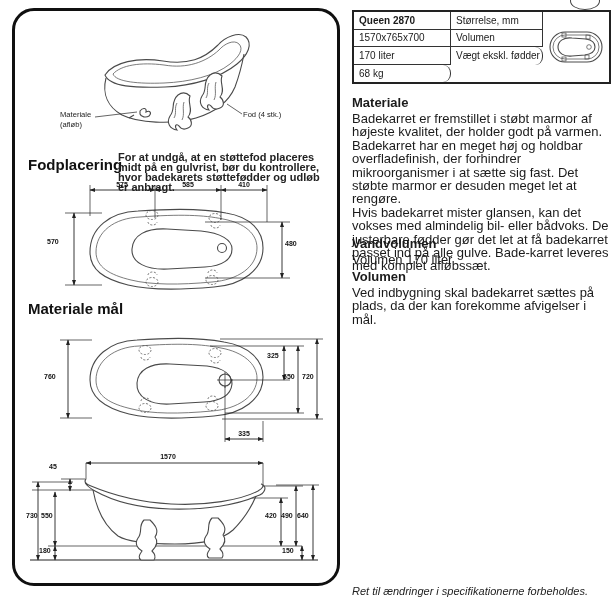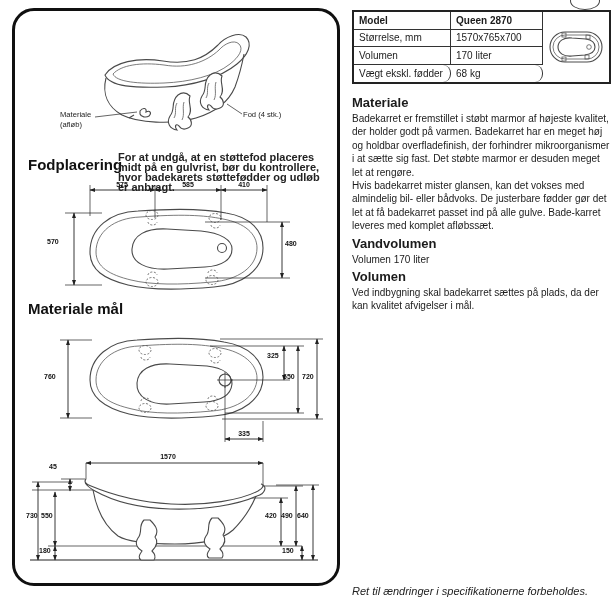--- a/index.html
+++ b/index.html
@@ -26,21 +26,21 @@
               border-right:1px solid #333;border-bottom:1px solid #333;white-space:nowrap;}
   .spec .cell.last-row{border-bottom:none;border-radius:8px;}
   .spec .cell.bold{font-weight:bold;}
   .spec .icon-cell{grid-column:3;grid-row:1 / span 4;border-right:none;border-bottom:none;
                    display:flex;align-items:center;justify-content:center;}
   .icon-cell svg{position:static;}
   .badge{position:absolute;left:570px;top:-8px;width:28px;height:16px;
          border:1.5px solid #444;border-radius:50%;}
   .txtblock{position:absolute;left:352px;width:259px;}
   .sec-title{font-size:13px;font-weight:bold;margin:0 0 2px 0;}
-  .txtblock p{margin:0;font-size:10px;line-height:13.4px;}
+  .txtblock p{margin:0;font-size:13px;line-height:13.4px;}
   .footer{position:absolute;left:352px;top:585px;font-size:11px;font-style:italic;color:#222;}
 </style>
 </head>
 <body>
 
 <div class="page">
 
   <div class="panel"></div>
 
   <svg style="left:20px;top:18px;" width="312" height="140" viewBox="0 0 312 140">
@@ -204,21 +204,20 @@
   <span class="dim" style="left:41px;top:512px;">550</span>
   <span class="dim" style="left:39px;top:547px;">180</span>
   <span class="dim" style="left:265px;top:512px;">420</span>
   <span class="dim" style="left:281px;top:512px;">490</span>
   <span class="dim" style="left:297px;top:512px;">640</span>
   <span class="dim" style="left:282px;top:547px;">150</span>
 
   <div class="badge"></div>
 
   <div class="spec">
-    <div class="cell bold">Model</div>
     <div class="cell bold">Queen 2870</div>
     <div class="cell">Størrelse, mm</div>
     <div class="cell">1570x765x700</div>
     <div class="cell">Volumen</div>
     <div class="cell">170 liter</div>
     <div class="cell last-row">Vægt ekskl. fødder</div>
     <div class="cell last-row">68 kg</div>
     <div class="icon-cell">
       <svg width="62" height="46" viewBox="0 0 62 46">
         <rect class="tub" x="5" y="8" width="52" height="30" rx="15"></rect>
@@ -239,18 +238,18 @@
     <p>Hvis badekarret mister glansen, kan det vokses med almindelig bil- eller bådvoks. De justerbare fødder gør det let at få badekarret passet ind på alle gulve. Bade-karret leveres med komplet afløbssæt.</p>
   </div>
 
   <div class="txtblock" style="top:236px;">
     <div class="sec-title">Vandvolumen</div>
     <p>Volumen 170 liter</p>
   </div>
 
   <div class="txtblock" style="top:269px;">
     <div class="sec-title">Volumen</div>
-    <p>Ved indbygning skal badekarret sættes på plads, da der kan kvalitet afvigelser i mål.</p>
+    <p>Ved indbygning skal badekarret sættes på plads, da der kan forekomme afvigelser i mål.</p>
   </div>
 
   <div class="footer">Ret til ændringer i specifikationerne forbeholdes.</div>
 
 </div>
 
 </body></html>

